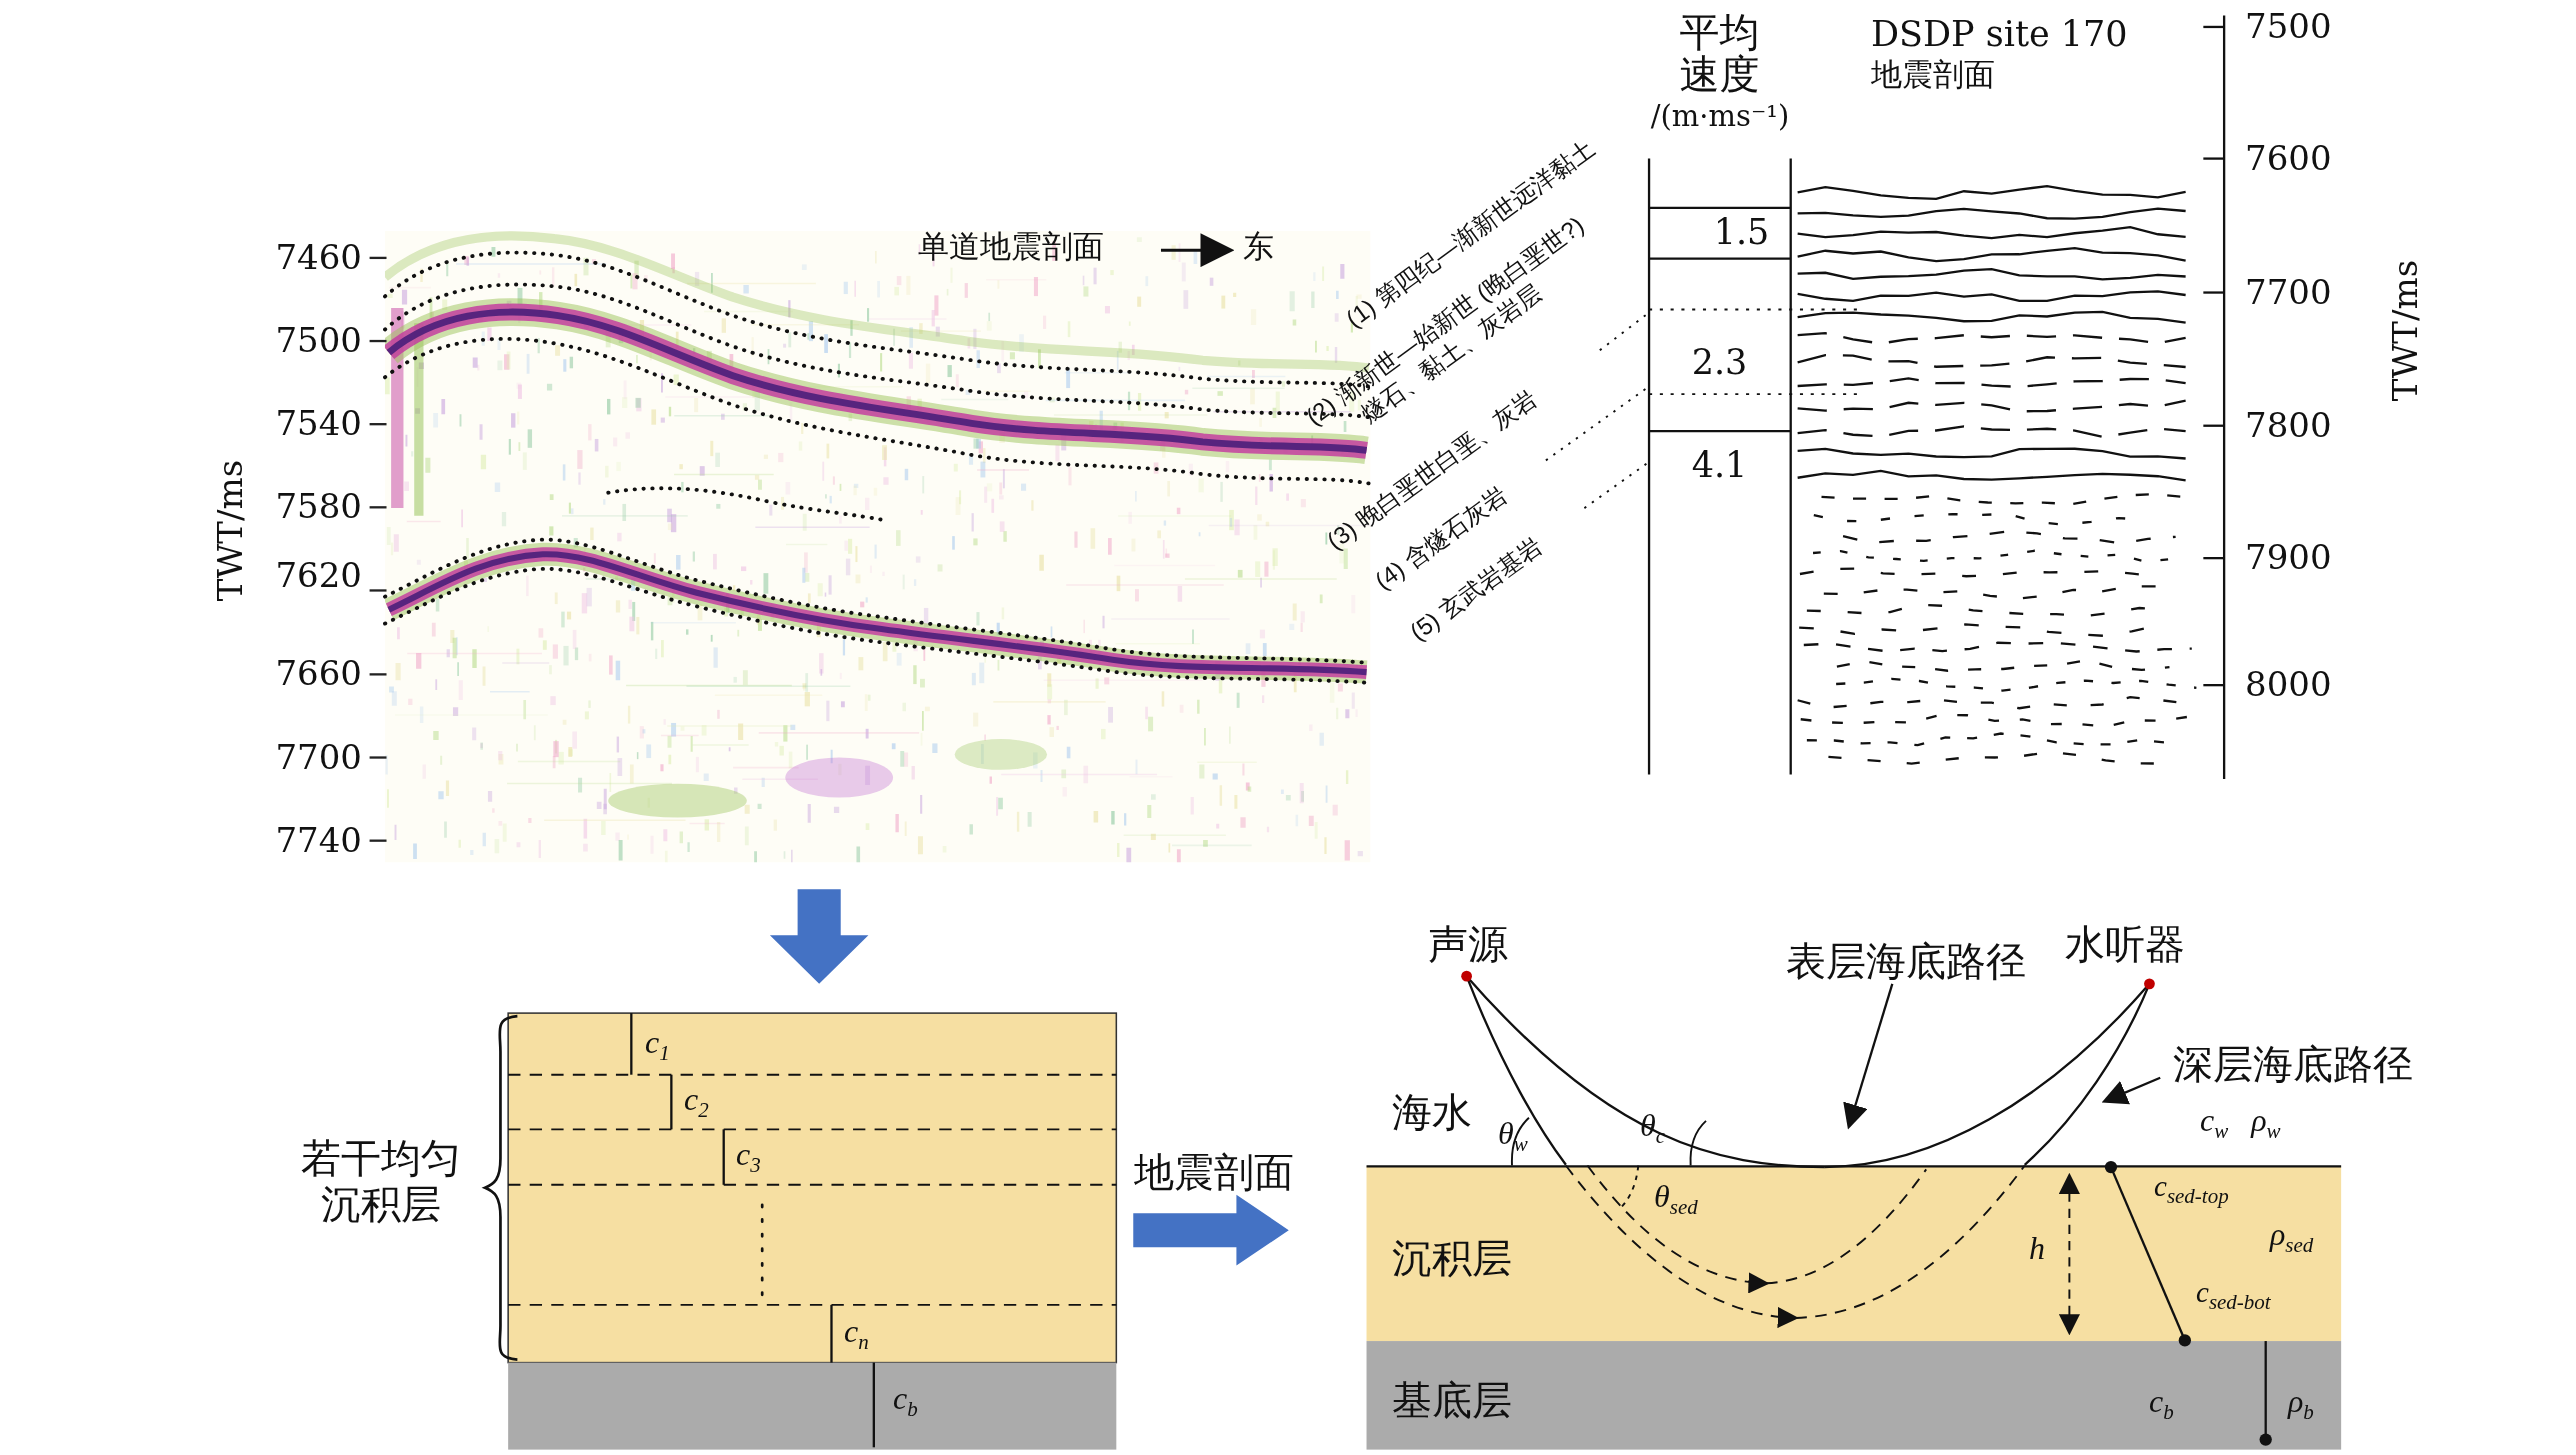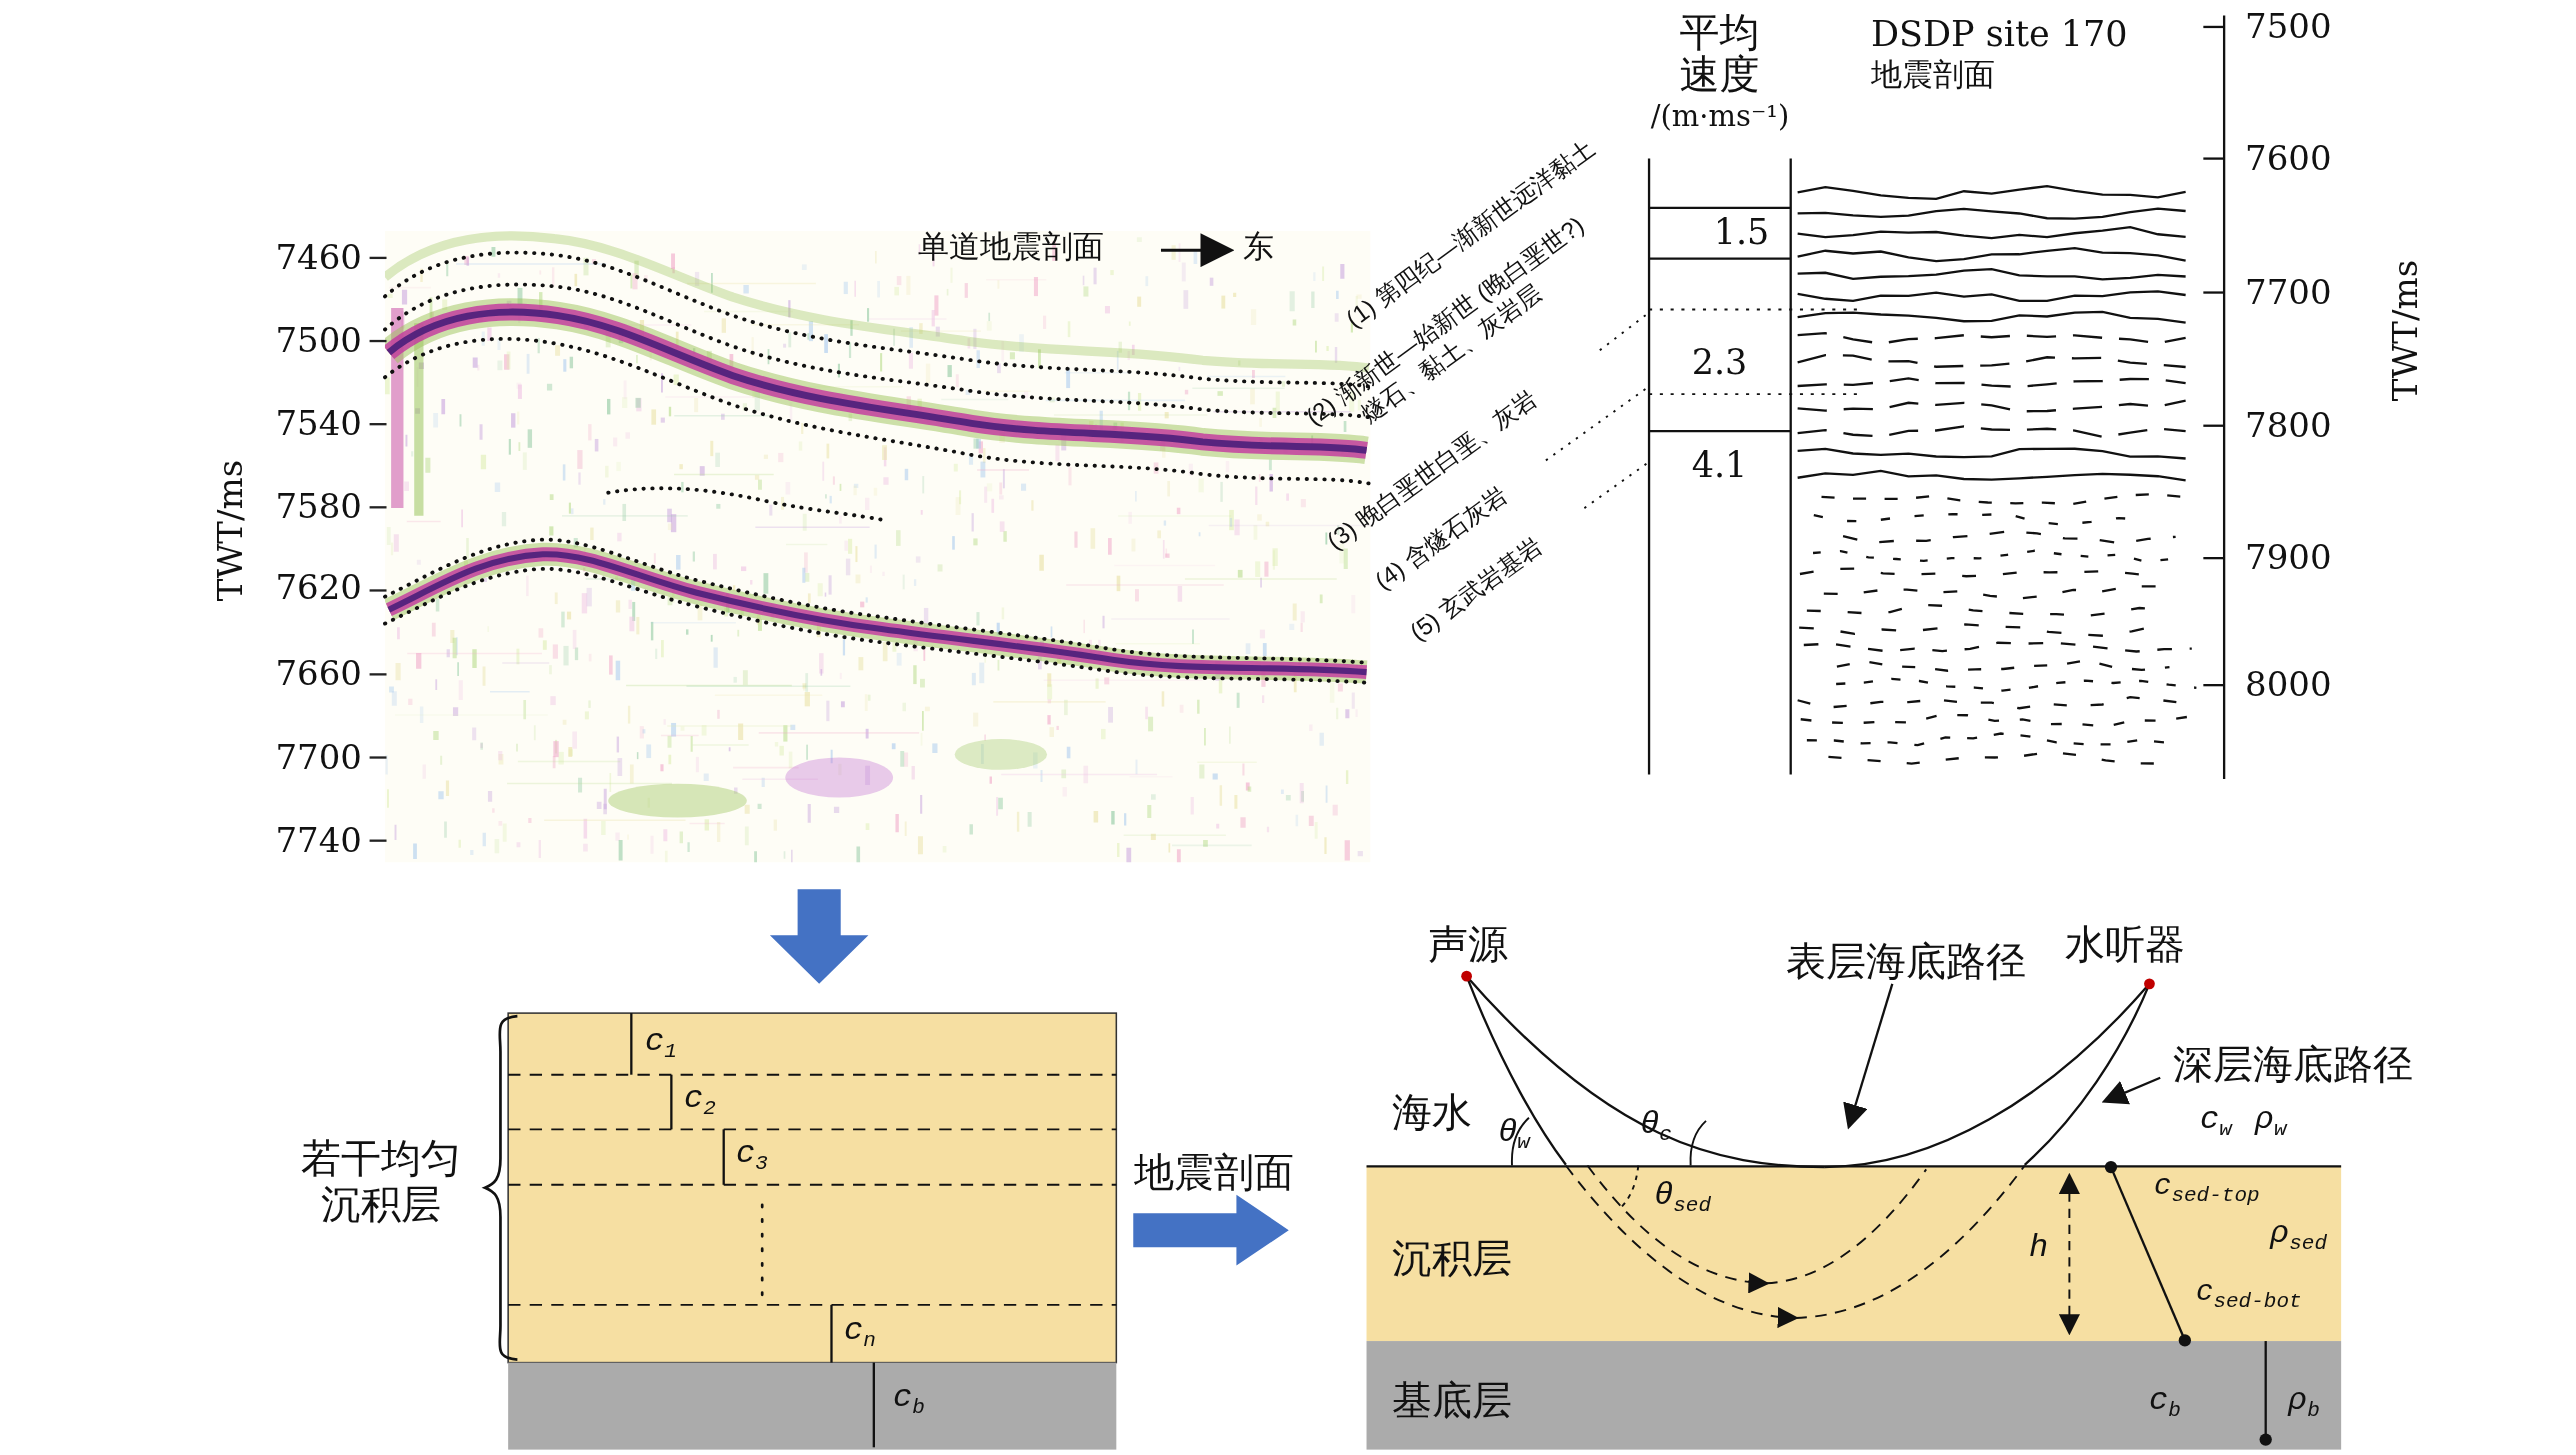--- a/index.html
+++ b/index.html
@@ -6,21 +6,21 @@
   #stage{position:relative;width:2576px;height:1455px;background:#fff;overflow:hidden;
          font-family:"Liberation Sans",sans-serif;color:#111}
   #art{position:absolute;left:0;top:0}
   .lb{position:absolute;white-space:nowrap;line-height:1.15;color:#111}
   .cn{font-size:40px}
   .cnb{font-size:31px}
   .tick{font-family:"DejaVu Serif",serif;font-size:34px;text-align:right}
   .rtick{font-family:"DejaVu Serif",serif;font-size:34px;text-align:left}
   .ser{font-family:"DejaVu Serif",serif}
   .num{font-family:"DejaVu Serif",serif;font-size:35px;text-align:center}
-  .math{font-family:Liberation Mono, monospace;font-size:32px;font-style:italic}
+  .math{font-family:Liberation Serif, serif;font-size:32px;font-style:italic}
   .math sub{font-size:21px;line-height:0}
   .mgap{display:inline-block;width:23px}
   .vrot{transform:rotate(-90deg);transform-origin:center;text-align:center}
   .strata{font-size:24px;transform:rotate(-36deg);transform-origin:left center}
   .ctr{text-align:center}
 </style>
 </head>
 <body>
 
 <div id="stage">
@@ -958,21 +958,21 @@
     <circle cx="1905" cy="1268" r="7" fill="#c00000"></circle>
     <circle cx="2792" cy="1278" r="7" fill="#c00000"></circle>
   </g>
 </svg>
 
 <div class="lb ser vrot" style="left:123px;top:511px;width:216px;font-size:34px">TWT/ms</div>
 <div class="lb tick" style="left:254px;top:238px;width:108px">7460</div>
 <div class="lb tick" style="left:254px;top:321px;width:108px">7500</div>
 <div class="lb tick" style="left:254px;top:404px;width:108px">7540</div>
 <div class="lb tick" style="left:254px;top:487px;width:108px">7580</div>
-<div class="lb tick" style="left:254px;top:568px;width:108px">7620</div>
+<div class="lb tick" style="left:254px;top:556px;width:108px">7620</div>
 <div class="lb tick" style="left:254px;top:654px;width:108px">7660</div>
 <div class="lb tick" style="left:254px;top:738px;width:108px">7700</div>
 <div class="lb tick" style="left:254px;top:821px;width:108px">7740</div>
 <div class="lb cnb" style="left:918px;top:229px">单道地震剖面</div>
 <div class="lb cnb" style="left:1243px;top:229px">东</div>
 
 <div class="lb cn ctr" style="left:1635px;top:9.2px;width:169px">平均</div>
 <div class="lb cn ctr" style="left:1635px;top:51px;width:169px">速度</div>
 <div class="lb ser ctr" style="left:1620px;top:100px;width:200px;font-size:29px">/(m·ms⁻¹)</div>
 <div class="lb num" style="left:1680px;top:212px;width:123px">1.5</div>

